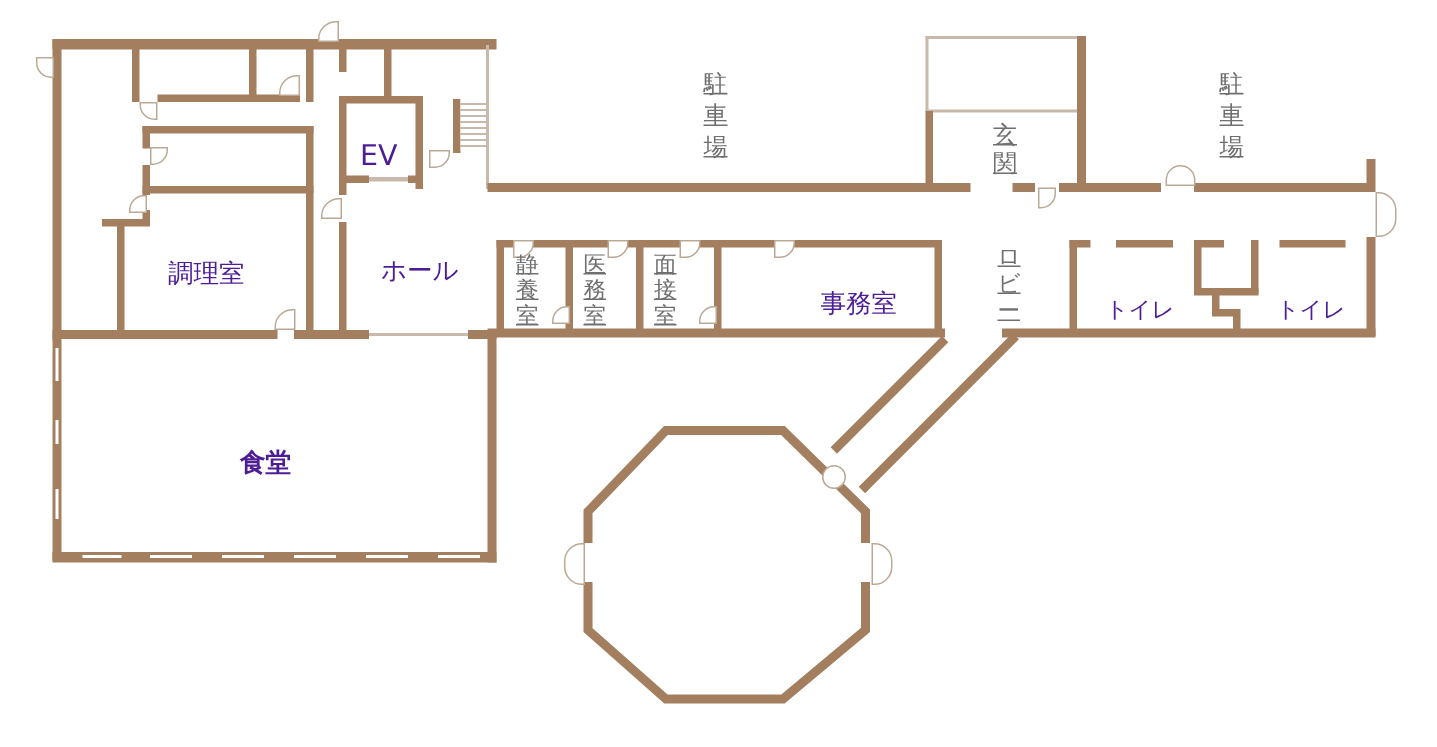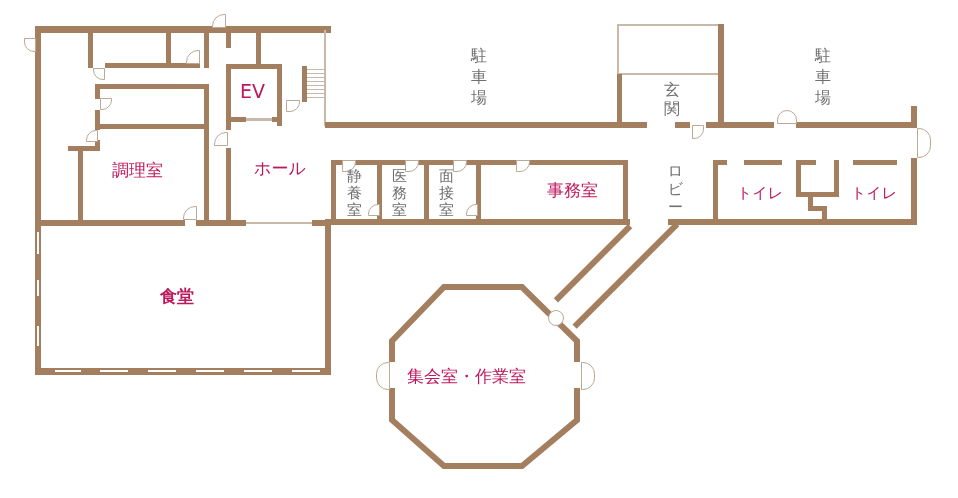--- a/index.html
+++ b/index.html
@@ -1,21 +1,21 @@
 <!DOCTYPE html>
 <html><head>
 <meta charset="utf-8">
 <style>
   html,body{margin:0;padding:0;background:#fff;}
   body{width:958px;height:498px;position:relative;overflow:hidden;font-family:"DejaVu Sans",sans-serif;}
   #plan{position:absolute;left:0;top:0;width:958px;height:498px;}
   .w{position:absolute;background:#a47f5f;}
   .thin{position:absolute;background:#c9b9aa;}
-  .lbl{position:absolute;color:#be185d;font-size:17px;line-height:1;white-space:nowrap;}
-  .vlbl{position:absolute;color:#6f6f6f;font-size:15px;line-height:17px;width:18px;text-align:right;word-break:break-all;white-space:normal;}
+  .lbl{position:absolute;color:#4c1d95;font-size:17px;line-height:1;white-space:nowrap;margin-top:13px;}
+  .vlbl{position:absolute;color:#6f6f6f;font-size:15px;line-height:17px;width:18px;text-align:left;word-break:break-all;white-space:normal;text-decoration:underline;}
   .door{position:absolute;border:1px solid #bba996;background:#fff;}
   .win{position:absolute;background:#fff;}
 </style>
 </head>
 <body>
 
 <div id="plan">
 
   <div class="w" style="left:35px;top:26px;width:296px;height:7px;"></div>
   <div class="w" style="left:35px;top:26px;width:6px;height:348px;"></div>
@@ -137,16 +137,15 @@
   <span class="lbl" style="left:254px;top:160px;">ホール</span>
   <span class="lbl" style="left:160px;top:288px;font-weight:bold;">食堂</span>
   <span class="vlbl" style="left:344px;top:168px;">静養室</span>
   <span class="vlbl" style="left:389px;top:168px;">医務室</span>
   <span class="vlbl" style="left:436px;top:168px;">面接室</span>
   <span class="lbl" style="left:547px;top:182px;">事務室</span>
   <span class="vlbl" style="left:662px;top:80px;font-size:16px;line-height:19px;">玄関</span>
   <span class="vlbl" style="left:665px;top:162px;font-size:15px;line-height:18px;">ロビー</span>
   <span class="lbl" style="left:737px;top:186px;font-size:15px;">トイレ</span>
   <span class="lbl" style="left:851px;top:186px;font-size:15px;">トイレ</span>
-  <span class="lbl" style="left:407px;top:368px;">集会室・作業室</span>
   <span class="vlbl" style="left:469px;top:45px;font-size:16px;line-height:21px;">駐車場</span>
   <span class="vlbl" style="left:813px;top:45px;font-size:16px;line-height:21px;">駐車場</span>
 </div>
 
 </body></html>

